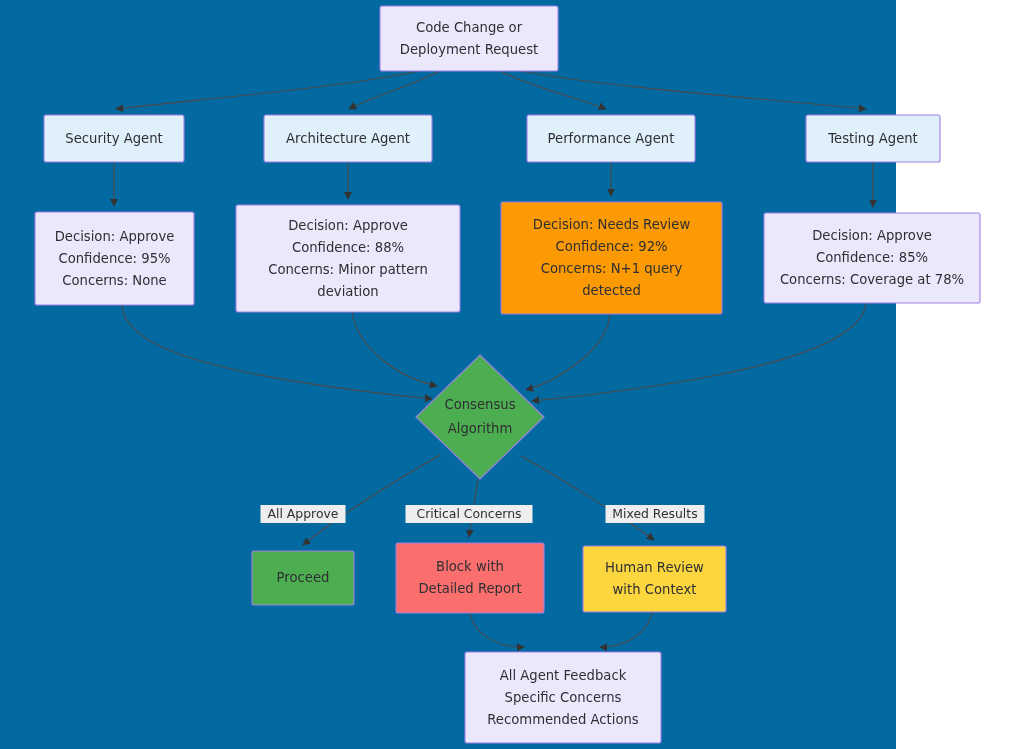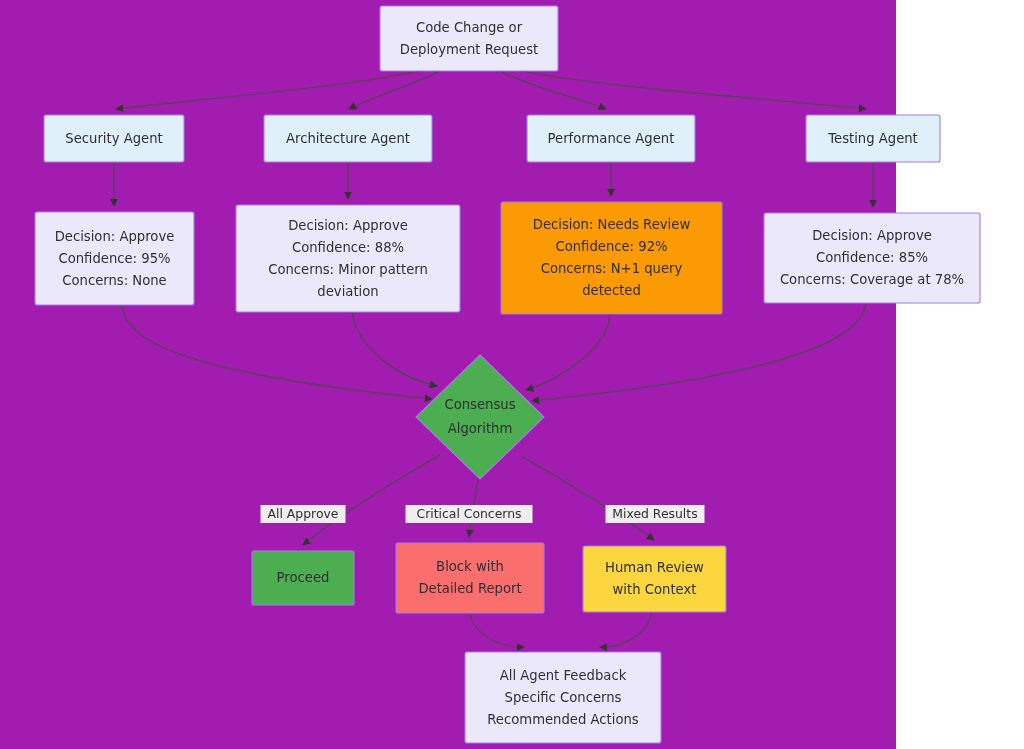--- a/index.html
+++ b/index.html
@@ -10,21 +10,21 @@
   body {
     width: 1024px;
     height: 749px;
     font-family: "DejaVu Sans", sans-serif;
     overflow: hidden;
   }
   #diagram-root {
     position: relative;
     width: 896px;
     height: 749px;
-    background: #a21caf;
+    background: #0369a1;
   }
   svg.flow {
     display: block;
     width: 1024px;
     height: 749px;
   }
   .node-rect {
     stroke: #9f7fe8;
     stroke-width: 1.1px;
   }

